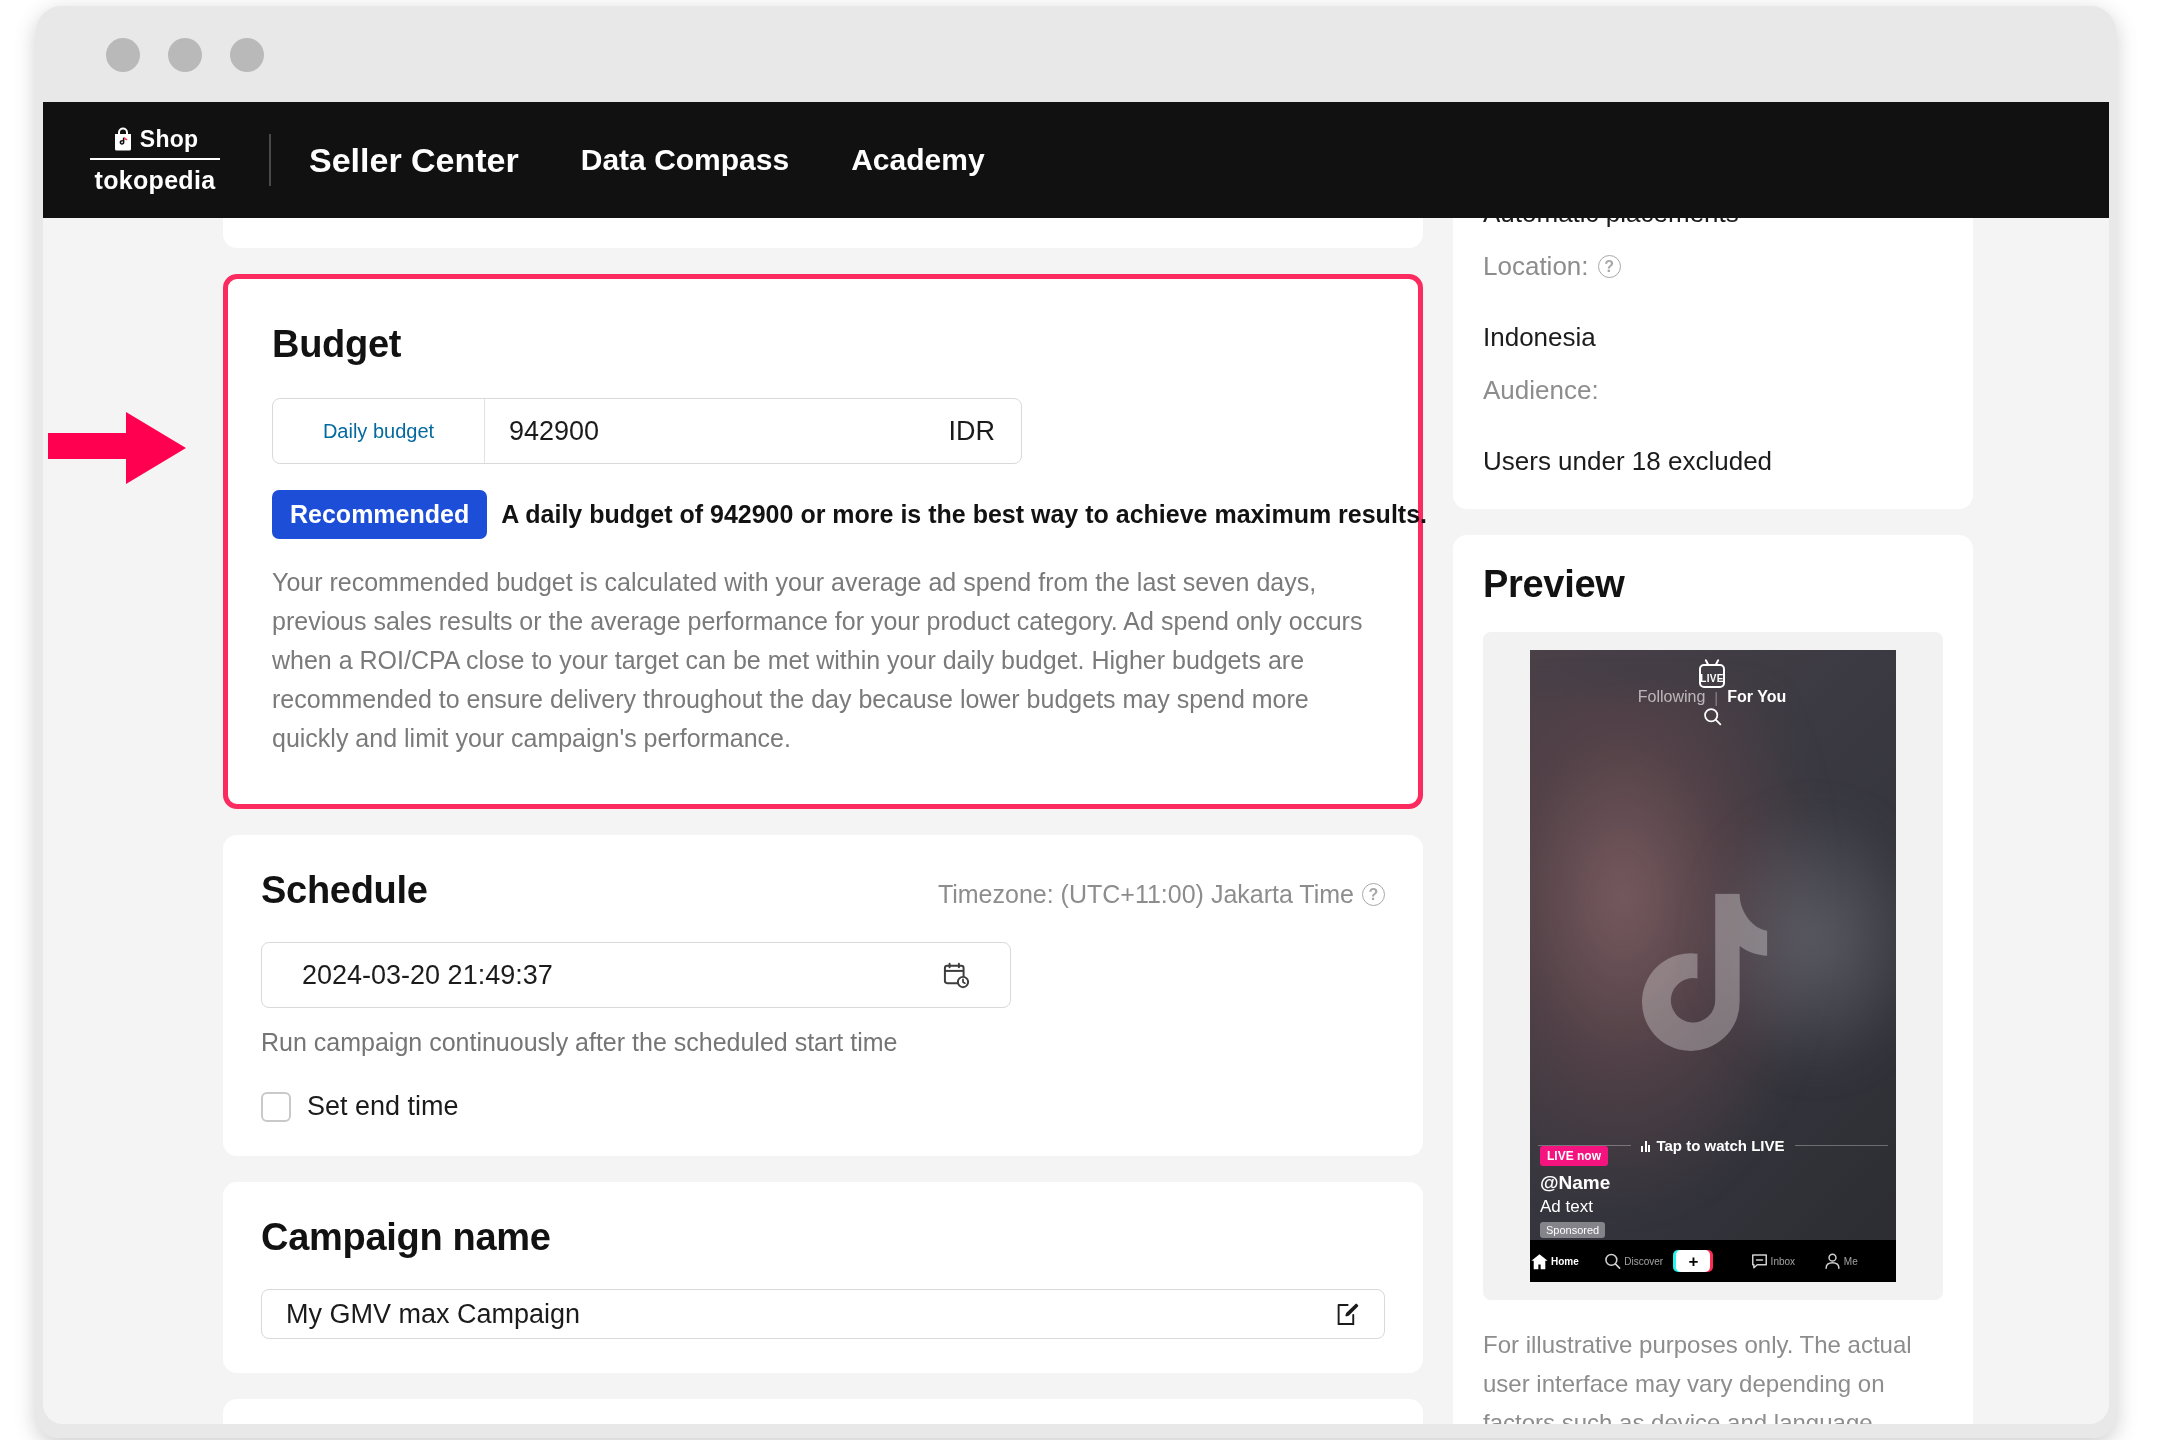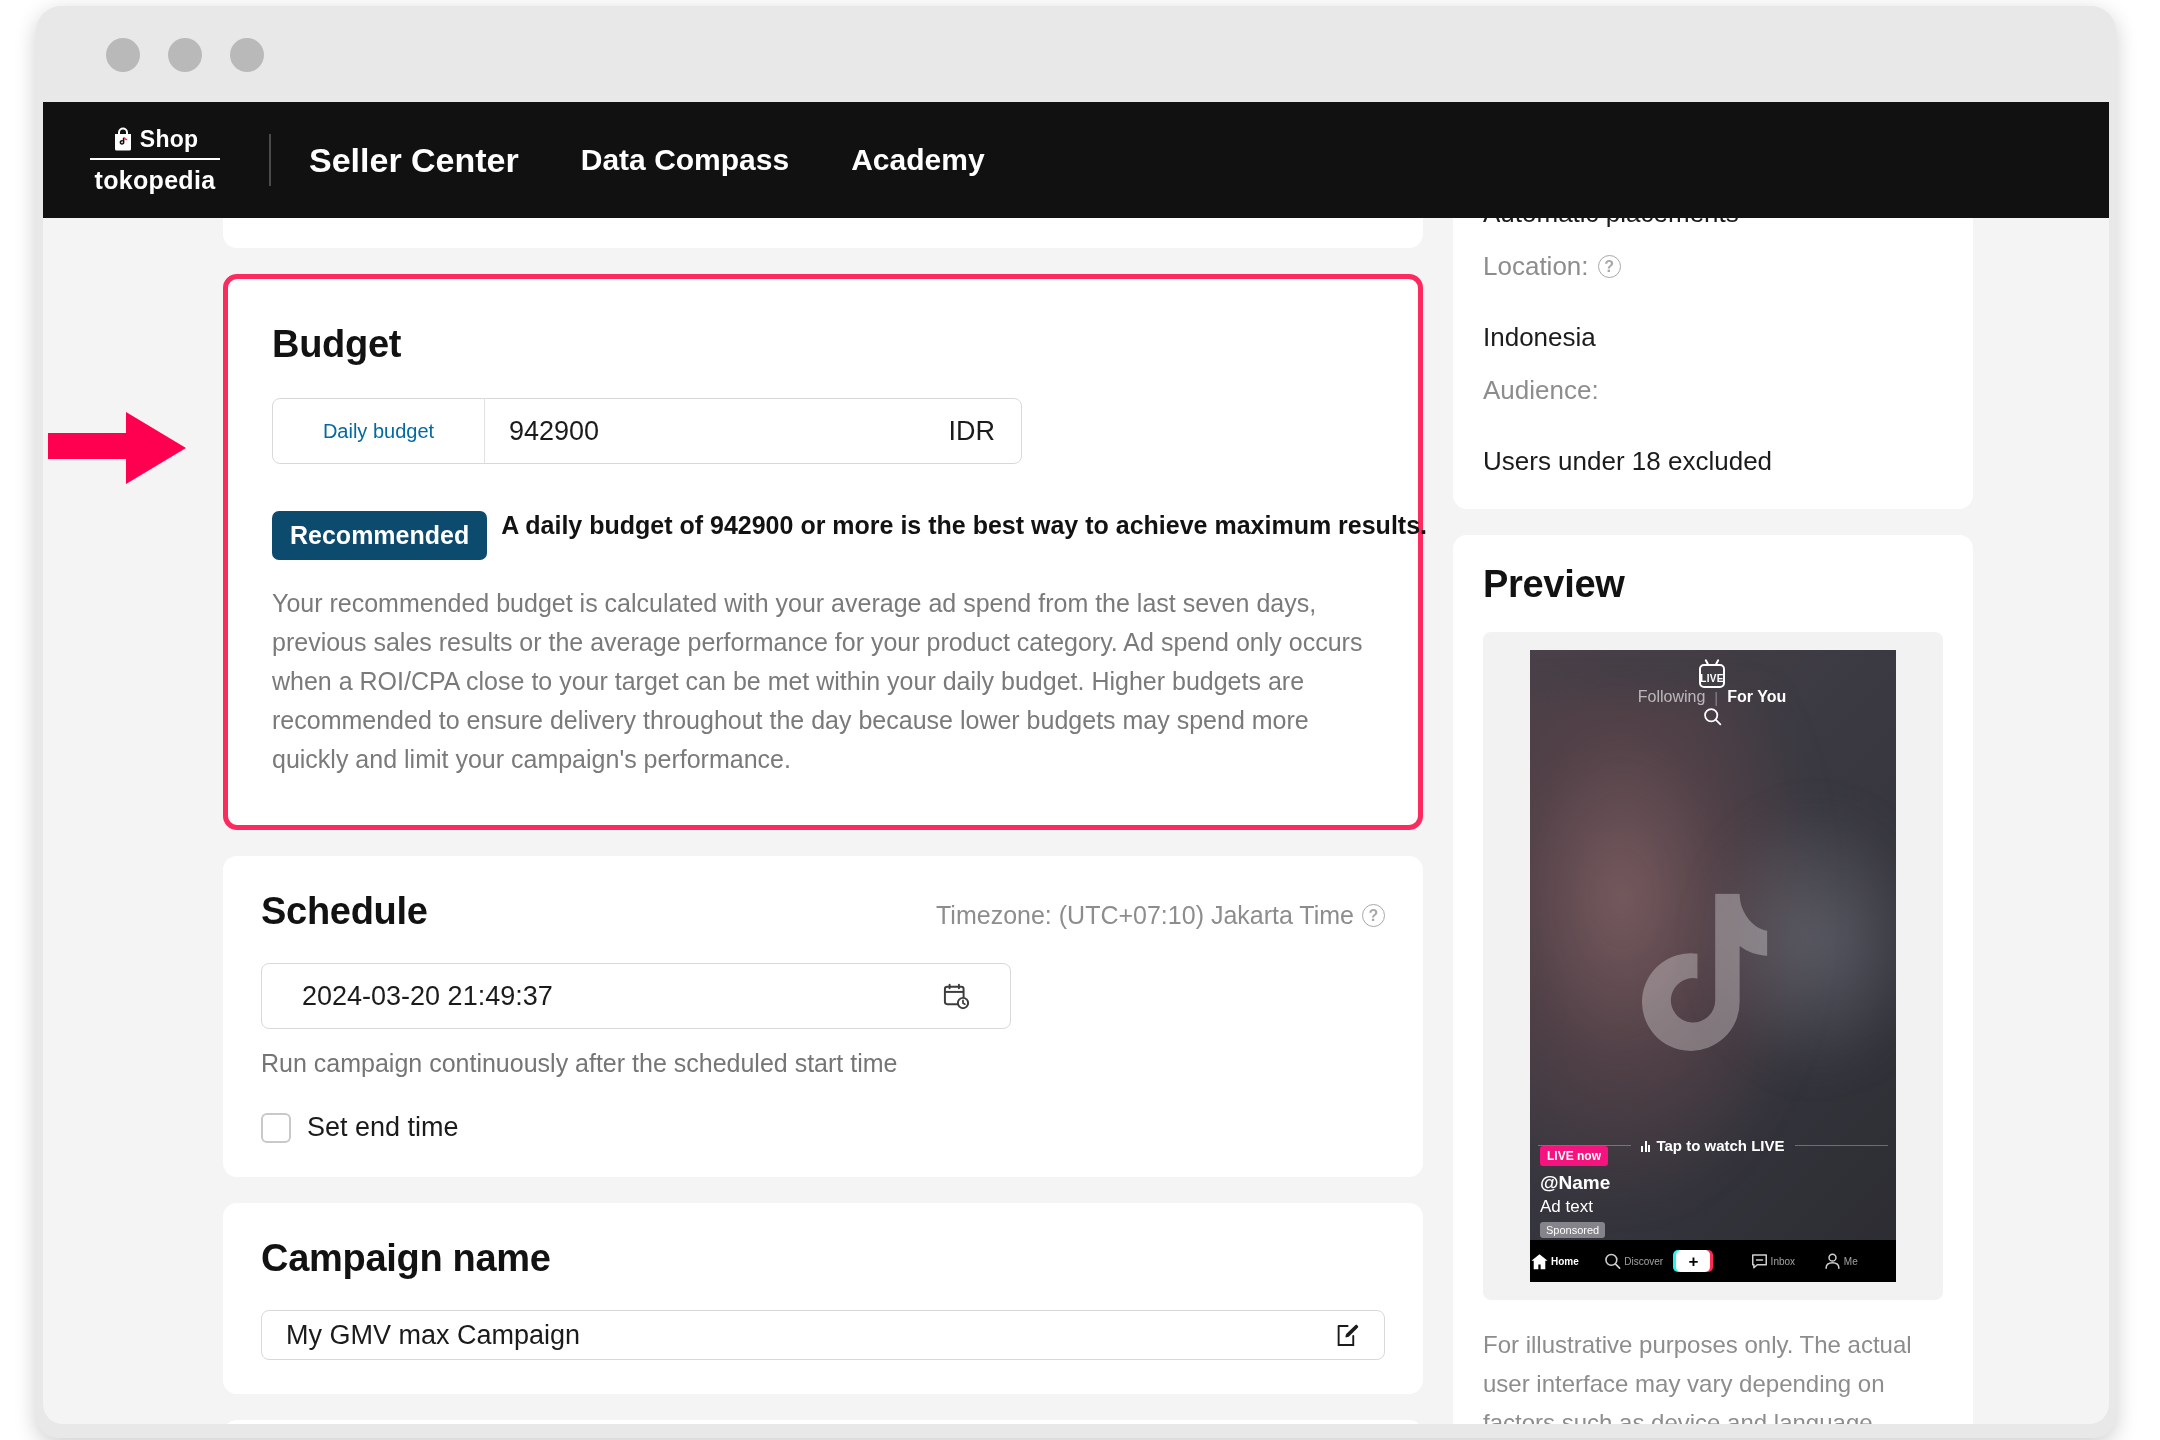--- a/index.html
+++ b/index.html
@@ -134,25 +134,24 @@
     border: none; outline: none; font-size: 27px; color: #1b1b1b;
     font-family: "Liberation Sans", sans-serif; width: 400px; background: transparent;
   }
   .budget-cur { font-size: 27px; color: #1b1b1b; }
 
   .rec-line {
     display: flex; align-items: center; gap: 0;
     margin-top: 26px;
   }
   .rec-badge {
-    background: #0c4a6e; color: #fff;
+    background: #1d4ed8; color: #fff;
     font-size: 25px; font-weight: 600;
     padding: 10px 18px; border-radius: 7px;
     white-space: nowrap;
-    margin-top: 21px;
   }
   .rec-text {
     font-size: 25px; font-weight: 700; color: #121212;
     margin-left: 14px; white-space: nowrap;
   }
   .rec-para {
     margin-top: 24px;
     font-size: 25px; line-height: 1.56; color: #7a7a7a;
     max-width: 1128px;
   }
@@ -390,21 +389,21 @@
               <span class="rec-text">A daily budget of 942900 or more is the best way to achieve maximum results.</span>
             </div>
 
             <div class="rec-para">Your recommended budget is calculated with your average ad spend from the last seven days, previous sales results or the average performance for your product category. Ad spend only occurs when a ROI/CPA close to your target can be met within your daily budget. Higher budgets are recommended to ensure delivery throughout the day because lower budgets may spend more quickly and limit your campaign's performance.</div>
           </div>
 
           <div class="card">
             <div class="sched-head">
               <div class="sec-title">Schedule</div>
               <div class="tz">
-                <span>Timezone: (UTC+07:10) Jakarta Time</span>
+                <span>Timezone: (UTC+11:00) Jakarta Time</span>
                 <span class="qmark">?</span>
               </div>
             </div>
 
             <div class="date-field">
               <input type="text" value="2024-03-20 21:49:37" style="">
               <svg width="28" height="28" viewBox="0 0 24 24">
                 <rect x="2.5" y="4" width="16" height="15" rx="2" fill="none" stroke="#3d3d3d" stroke-width="1.7"></rect>
                 <path d="M2.5 8.5h16" stroke="#3d3d3d" stroke-width="1.7"></path>
                 <path d="M6.5 2.3v3M14.5 2.3v3" stroke="#3d3d3d" stroke-width="1.7" stroke-linecap="round"></path>

